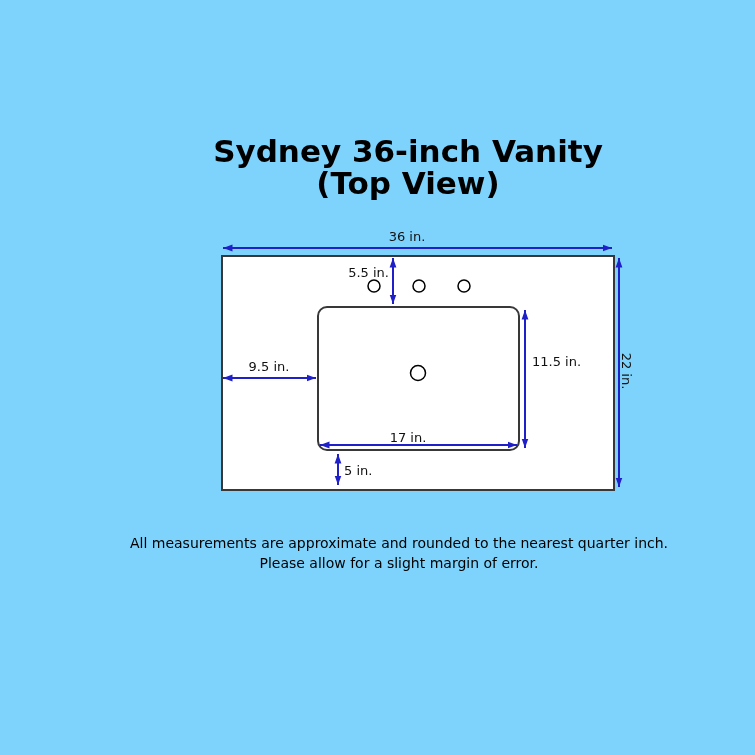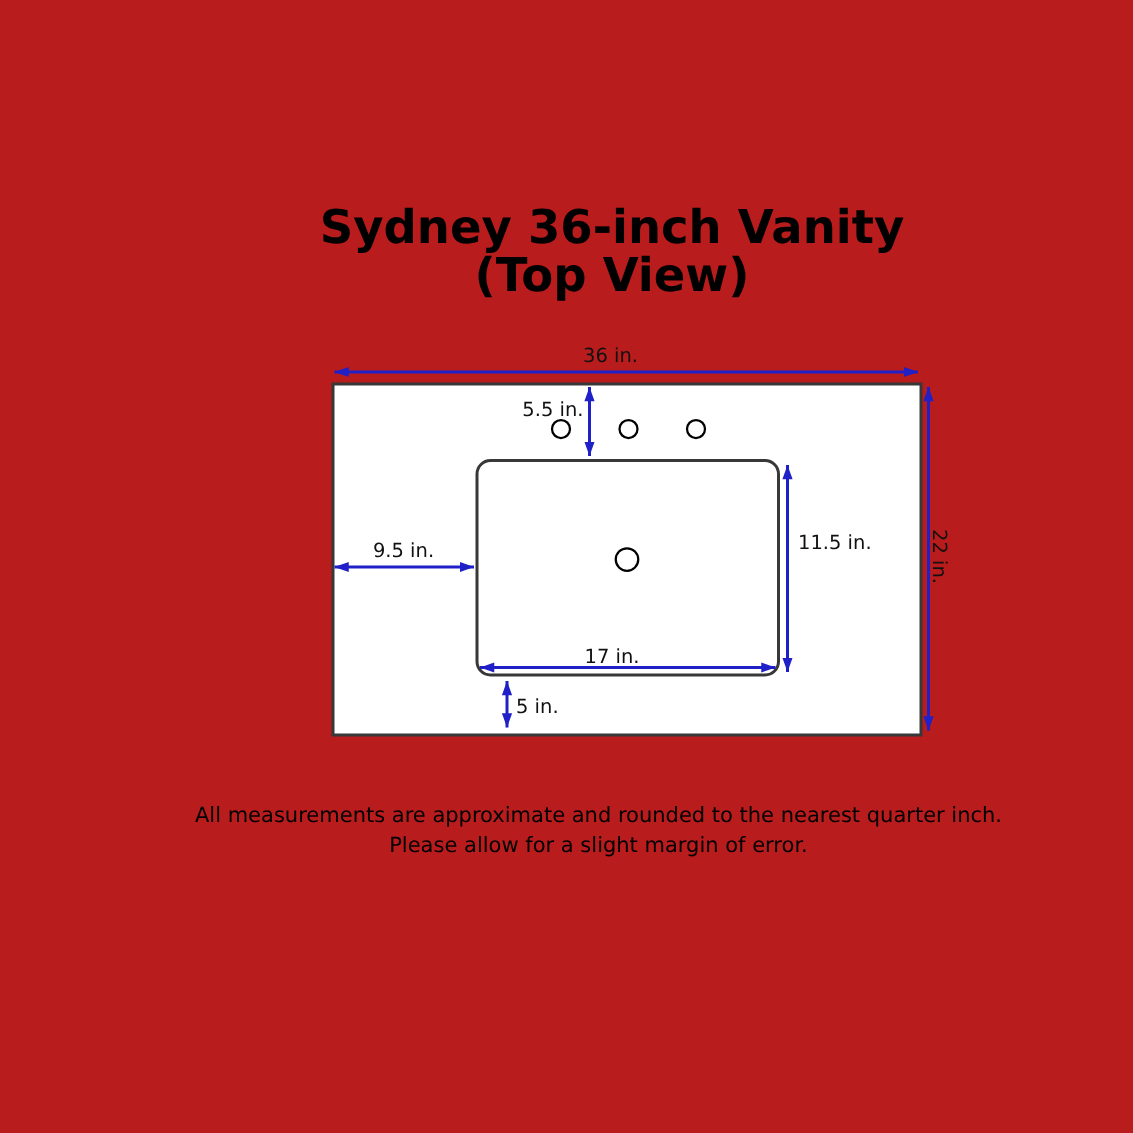--- a/index.html
+++ b/index.html
@@ -4,21 +4,21 @@
 <style>
   html, body {
     margin: 0;
     padding: 0;
     background: #ffffff;
   }
   .page {
     position: relative;
     width: 755px;
     height: 755px;
-    background: #b91c1c;
+    background: #7dd3fc;
     overflow: hidden;
     font-family: "DejaVu Sans", "Liberation Sans", sans-serif;
   }
   svg text {
     font-family: "DejaVu Sans", "Liberation Sans", sans-serif;
     fill: #000000;
   }
   .title-line {
     font-size: 31px;
     font-weight: bold;

